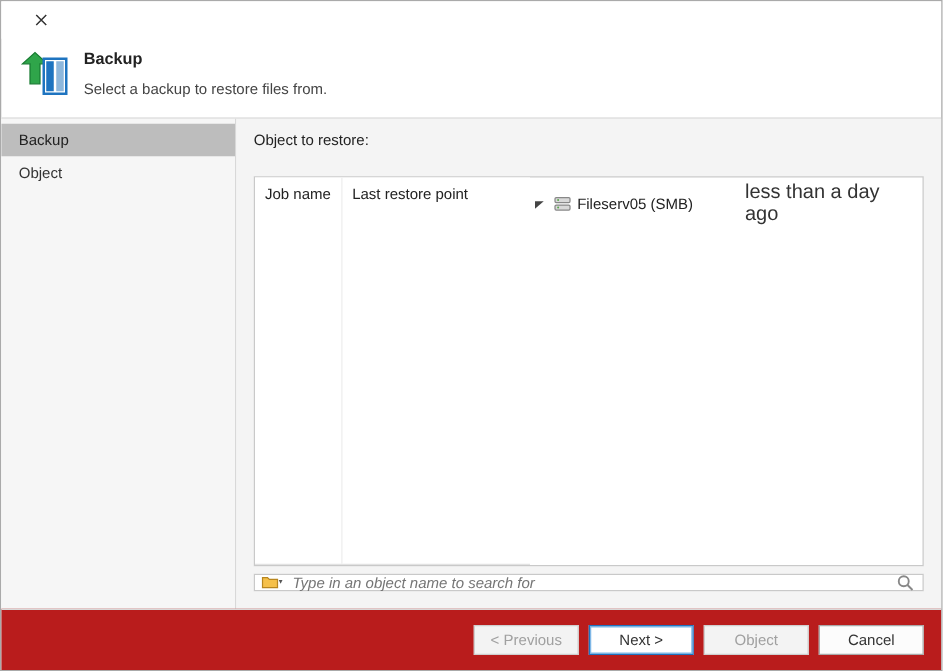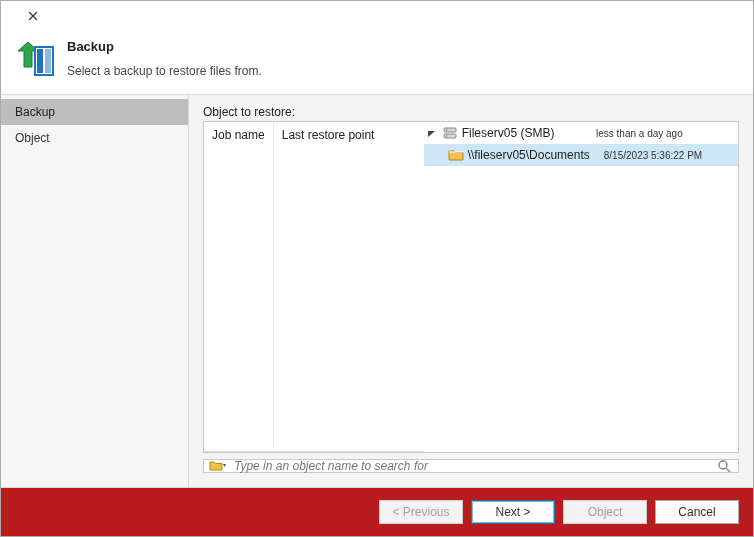--- a/index.html
+++ b/index.html
@@ -58,42 +58,42 @@
   .sidebar-item.active { background:#bdbdbd; color:#222; }
 
   .main {
     flex:1;
     padding: 10px 14px 14px 14px;
     display:flex;
     flex-direction:column;
     min-height:0;
     background:#f4f4f4;
   }
-  .main-label { font-size:12px; color:#222; margin-bottom:2px; }
+  .main-label { font-size:12px; color:#222; margin-bottom:22px; }
   .grid {
     flex:1;
     background:#fff;
     border:1px solid #c9c9c9;
     display:flex;
     flex-direction:row;
     min-height:0;
   }
   .grid-header {
     display:flex;
     border-bottom:1px solid #e2e2e2;
     background:#fff;
     font-size:12px;
     color:#222;
   }
   .col-job { flex:1; padding:6px 8px; border-right:1px solid #eee; }
   .col-restore { width:150px; padding:6px 8px; }
   .grid-body { flex:1; overflow:auto; }
   .row { display:flex; align-items:center; }
   .row .c1 { flex:1; display:flex; align-items:center; gap:4px; padding:3px 6px; }
-  .row .c2 { width:150px; padding:3px 8px; font-size:10px; color:#333; }
+  .row .c2 { width:150px; padding:3px 8px; font-size:16px; color:#333; }
   .row.selected { background:#cde7f7; }
   .row .indent0 { padding-left:2px; }
   .row .indent1 { padding-left:24px; }
   .caret {
     width:12px; height:12px;
     display:inline-flex; align-items:center; justify-content:center;
   }
   .icon-srv, .icon-fld, .icon-fld-s {
     display:inline-flex; width:16px; height:16px; align-items:center; justify-content:center;
   }
@@ -202,32 +202,20 @@
                 <rect x="2" y="9" width="12" height="4" rx="1" fill="#d9d9d9" stroke="#888"></rect>
                 <circle cx="4.5" cy="5" r="0.8" fill="#59a84b"></circle>
                 <circle cx="4.5" cy="11" r="0.8" fill="#59a84b"></circle>
               </svg>
             </span>
             <span class="label">Fileserv05 (SMB)</span>
           </div>
           <div class="c2">less than a day ago</div>
         </div>
 
-        <div class="row selected">
-          <div class="c1 indent1">
-            <span class="icon-fld">
-              <svg width="16" height="16" viewBox="0 0 16 16">
-                <path d="M1 4 L6 4 L7.5 5.5 L15 5.5 L15 13 L1 13 Z" fill="#f5c04a" stroke="#b8861f"></path>
-                <rect x="1" y="4" width="14" height="2" fill="#fff" opacity="0.5"></rect>
-              </svg>
-            </span>
-            <span class="label">\\fileserv05\Documents</span>
-          </div>
-          <div class="c2">8/15/2023 5:36:22 PM</div>
-        </div>
       </div>
     </div>
 
     <div class="searchbar">
       <span class="sicon">
         <svg width="18" height="14" viewBox="0 0 18 14">
           <path d="M1 3 L5 3 L6.5 4.5 L13 4.5 L13 11 L1 11 Z" fill="#f5c04a" stroke="#b8861f"></path>
           <path d="M14 5 L17 5 L15.5 8 Z" fill="#555"></path>
         </svg>
       </span>

